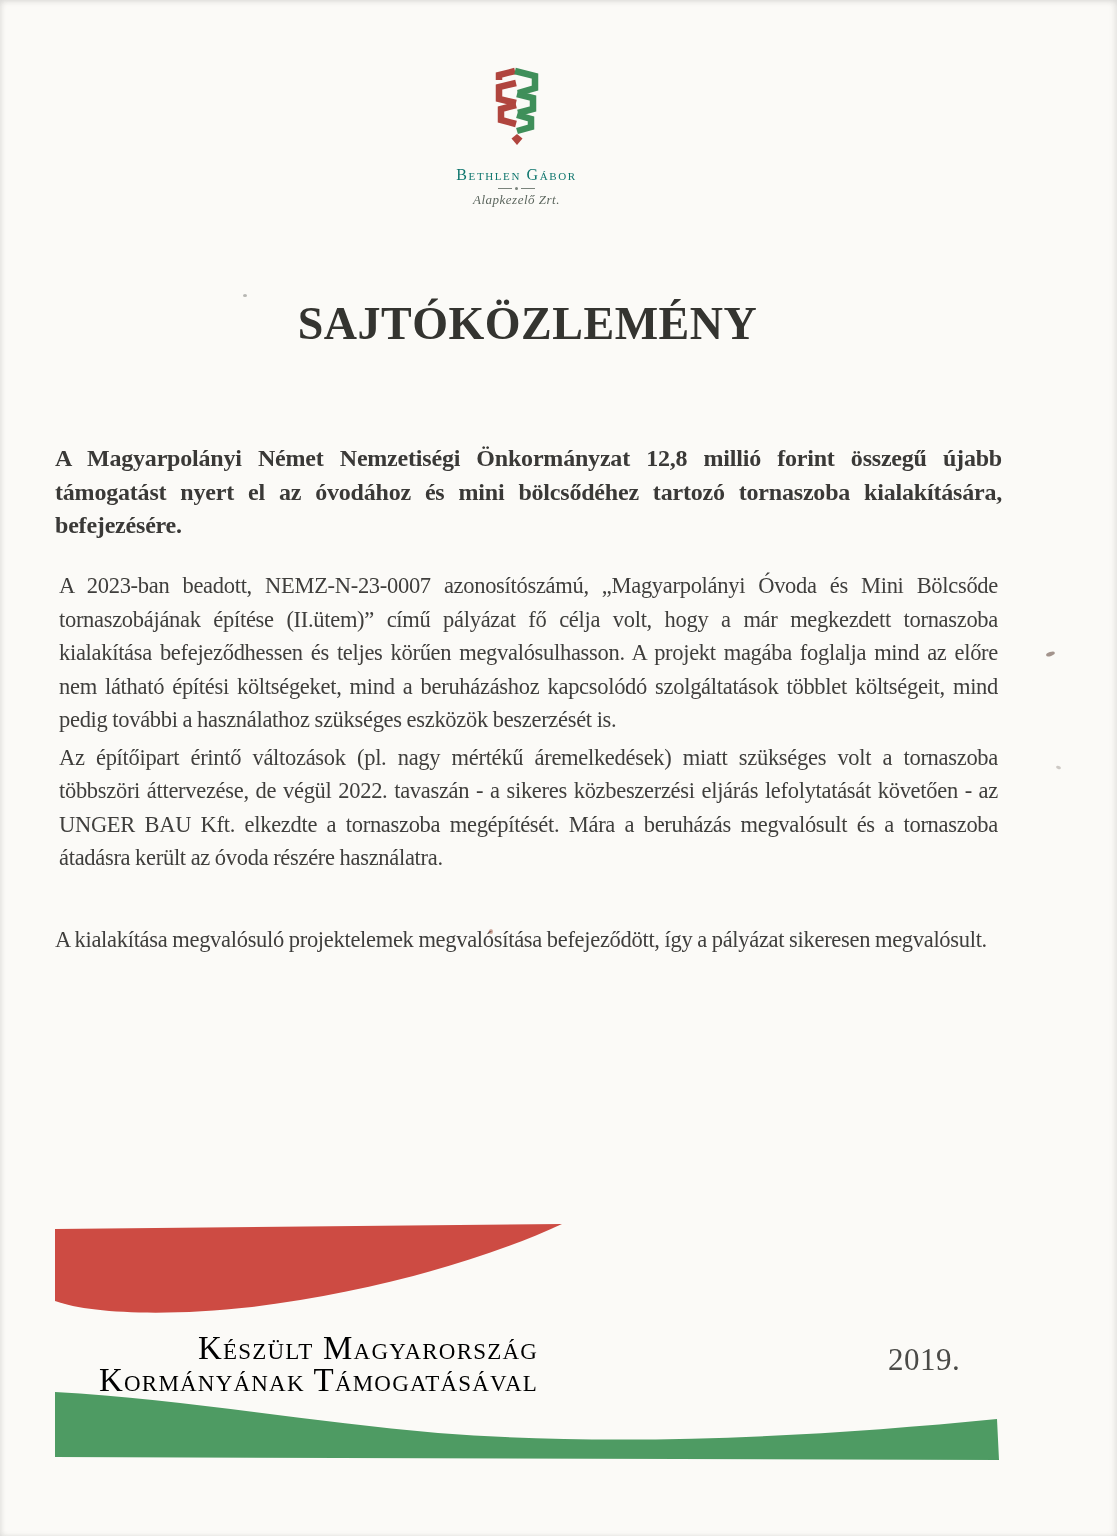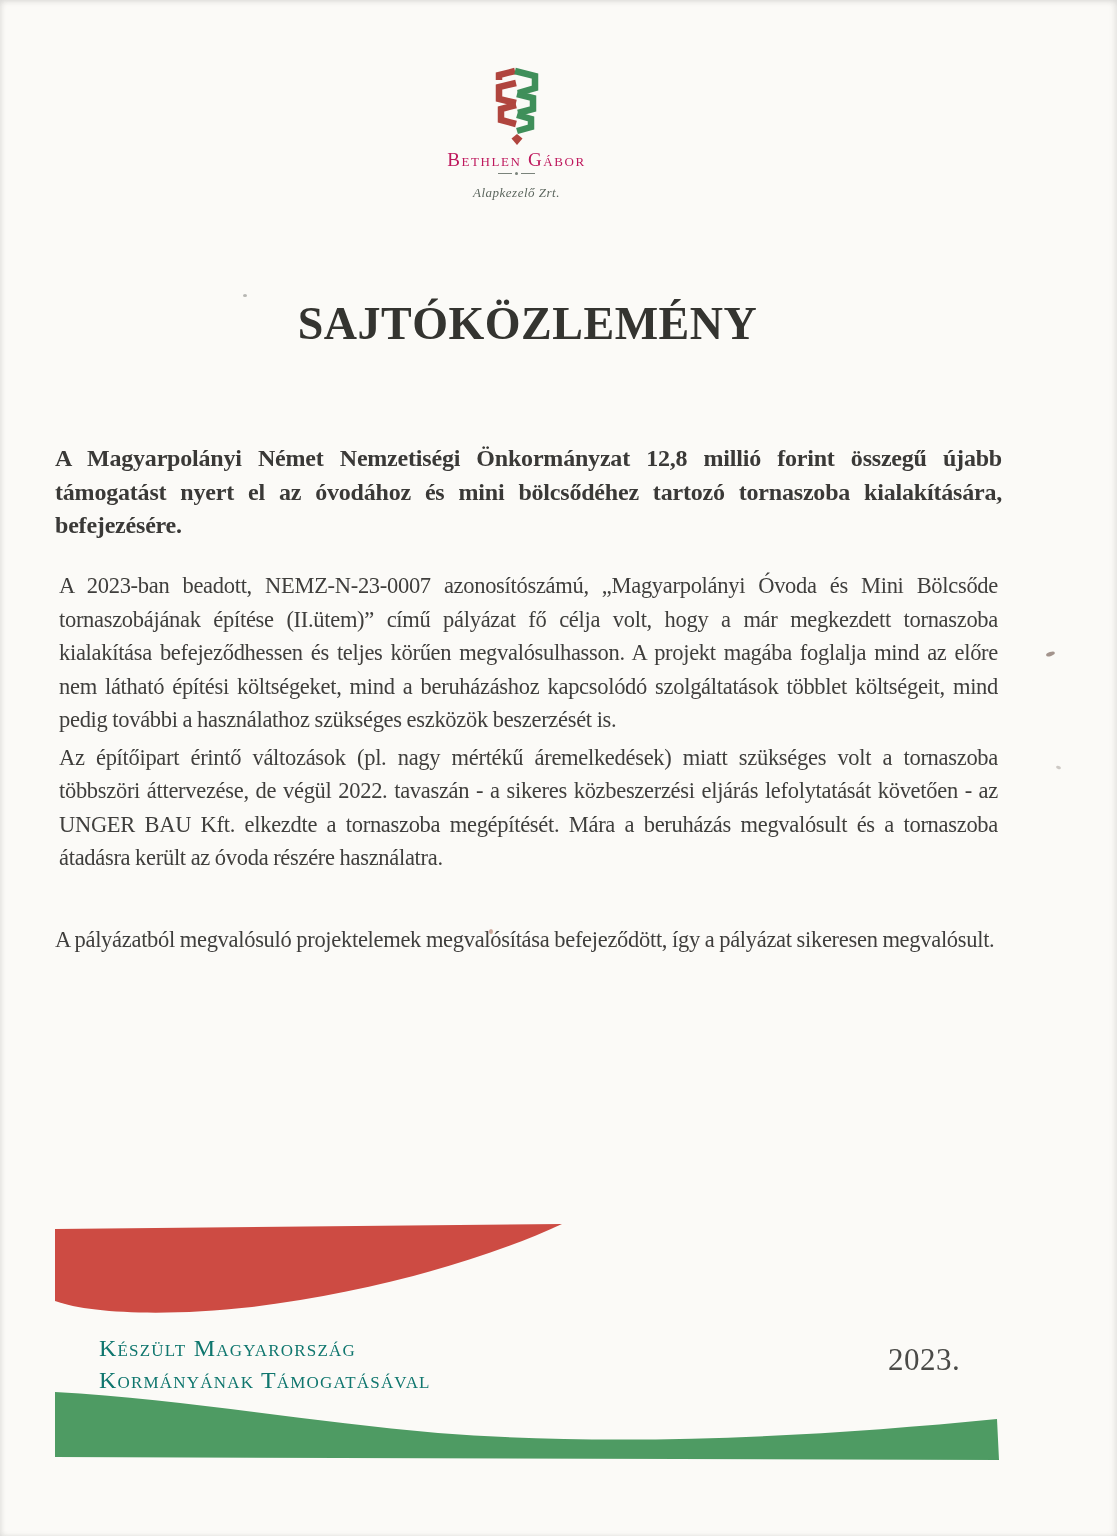--- a/index.html
+++ b/index.html
@@ -14,31 +14,31 @@
     box-shadow:inset 0 2px 6px rgba(0,0,0,.08), inset -3px 0 6px rgba(0,0,0,.05), inset 3px 0 5px rgba(0,0,0,.04);
   }
   
   .logo-block{
     position:absolute;top:66px;left:0;width:1117px;
     display:flex;flex-direction:column;align-items:center;
     transform:translateX(-42px);
   }
   .logo-shield{display:block;}
   .logo-title{
-    margin-top:2px;
+    margin-top:17px;
     font-variant:small-caps;
-    font-size:19px;line-height:19px;
+    font-size:16px;line-height:19px;
     letter-spacing:1.6px;
-    color:#be185d;
+    color:#0f766e;
   }
   .logo-divider{display:flex;align-items:center;gap:3px;margin-top:3px;}
   .logo-divider .bar{width:14px;height:1px;background:#7a837b;}
   .logo-divider .dot{width:3px;height:3px;border-radius:50%;background:#7a837b;}
   .logo-subtitle{
-    margin-top:10px;
+    margin-top:2px;
     font-style:italic;
     font-size:13px;color:#5c665e;letter-spacing:.5px;
   }
   
   .doc-title{
     position:absolute;top:297px;left:0;width:1117px;
     text-align:center;
     transform:translateX(-31px);
     font-weight:bold;font-size:46px;letter-spacing:.5px;
     color:#343430;
@@ -54,22 +54,23 @@
   .body-block p, .para p{margin:4px;}
   .para{font-size:22.5px;line-height:33.5px;letter-spacing:-.3px;word-spacing:-.5px;}
   .p3{top:923px;}
   .p4{top:1014px;}
   .body-block{font-size:22.5px;line-height:33.5px;letter-spacing:-.3px;word-spacing:-.5px;}
   
   .footer-svg{position:absolute;left:0;top:0;pointer-events:none;}
   .support-text{
     position:absolute;left:99px;top:1332px;
     font-variant:small-caps;
-    font-size:24px;line-height:32px;letter-spacing:1.2px;
-    color:#0f766e;
+    font-size:33px;line-height:32px;letter-spacing:1.2px;
+    color:#000000;
+    text-align:right;
   }
   .year{
     position:absolute;left:888px;top:1342px;
     font-size:31px;color:#4a4a47;letter-spacing:.5px;
   }
   
   .speck{position:absolute;border-radius:50%;}
   .speck.s1{left:1046px;top:652px;width:9px;height:4px;background:#8d7a72;transform:rotate(-18deg);opacity:.8;}
   .speck.s2{left:243px;top:294px;width:4px;height:3px;background:#9a9a96;opacity:.7;}
   .speck.s3{left:1056px;top:766px;width:5px;height:3px;background:#aFa9a3;opacity:.6;transform:rotate(20deg);}
@@ -104,40 +105,40 @@
 
   <div class="doc-title">SAJTÓKÖZLEMÉNY</div>
 
   <div class="textcol lead">A Magyarpolányi Német Nemzetiségi Önkormányzat 12,8 millió forint összegű újabb támogatást nyert el az óvodához és mini bölcsődéhez tartozó tornaszoba kialakítására, befejezésére.</div>
 
   <div class="textcol body-block">
     <p>A 2023-ban beadott, NEMZ-N-23-0007 azonosítószámú, „Magyarpolányi Óvoda és Mini Bölcsőde tornaszobájának építése (II.ütem)” című pályázat fő célja volt, hogy a már megkezdett tornaszoba kialakítása befejeződhessen és teljes körűen megvalósulhasson. A projekt magába foglalja mind az előre nem látható építési költségeket, mind a beruházáshoz kapcsolódó szolgáltatások többlet költségeit, mind pedig további a használathoz szükséges eszközök beszerzését is.</p>
     <p>Az építőipart érintő változások (pl. nagy mértékű áremelkedések) miatt szükséges volt a tornaszoba többszöri áttervezése, de végül 2022. tavaszán - a sikeres közbeszerzési eljárás lefolytatását követően - az UNGER BAU Kft. elkezdte a tornaszoba megépítését. Mára a beruházás megvalósult és a tornaszoba átadásra került az óvoda részére használatra.</p>
   </div>
 
-  <div class="textcol para p3">A pályázatból megvalósuló projektelemek megvalósítása befejeződött, így a pályázat sikeresen megvalósult.</div>
+  <div class="textcol para p3">A kialakítása megvalósuló projektelemek megvalósítása befejeződött, így a pályázat sikeresen megvalósult.</div>
 
   <svg class="footer-svg" width="1117" height="1536" viewBox="0 0 1117 1536" aria-hidden="true">
     <path d="M 55,1229
              L 562,1224
              C 480,1262 365,1293 252,1307
              C 162,1317 88,1313 55,1301
              Z" fill="#cd4b43"></path>
     <path d="M 55,1392
              C 180,1399 305,1421 438,1433
              C 620,1447 815,1437 997,1419
              L 999,1460
              L 55,1457
              Z" fill="#4e9b63"></path>
   </svg>
 
   <div class="support-text">
     <div>Készült Magyarország</div>
     <div>Kormányának Támogatásával</div>
   </div>
-  <div class="year">2023.</div>
+  <div class="year">2019.</div>
 
   <div class="speck s1"></div>
   <div class="speck s2"></div>
   <div class="speck s3"></div>
   <div class="speck s4"></div>
 
 </div>
 
 </body></html>

